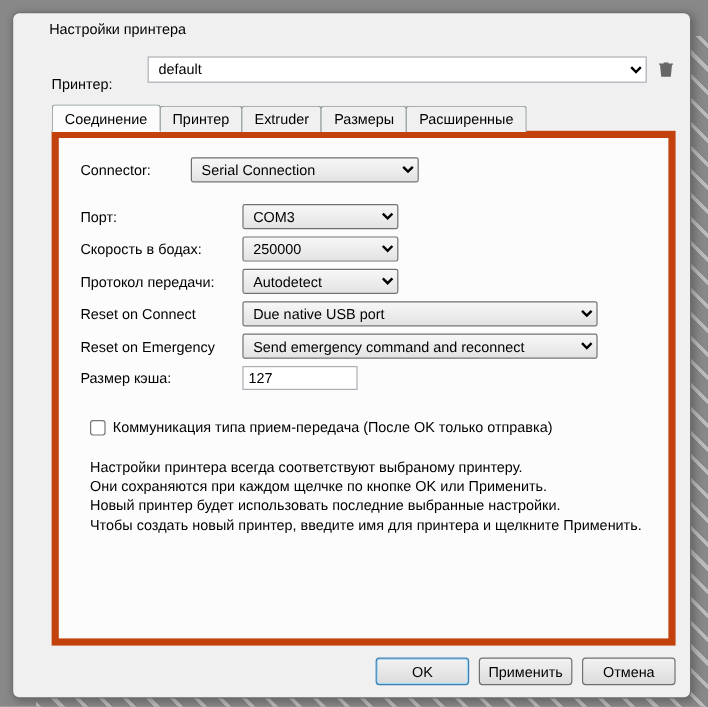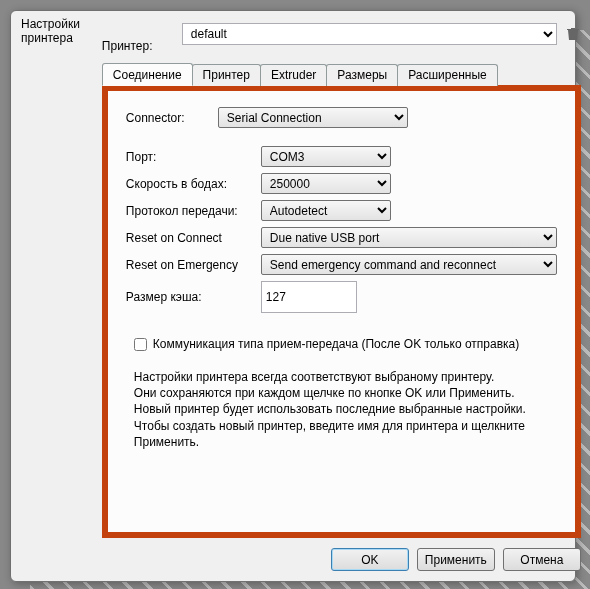--- a/index.html
+++ b/index.html
@@ -20,21 +20,22 @@
   .dialog {
     position: absolute;
     top: 10px; left: 10px;
     width: 566px;
     height: 572px;
     background: #f0f0f0;
     border: 1px solid #707070;
     border-radius: 6px;
     box-shadow: 2px 2px 8px rgba(0,0,0,0.3);
     display: flex;
-    flex-direction: row;
+    flex-direction: column;
+    padding-left: 20px;
   }
   .titlebar {
     padding: 6px 10px 4px 10px;
     font-size: 12px;
     color: #000;
   }
   .content {
     flex: 1;
     padding: 4px 12px 10px 12px;
     display: flex;
@@ -109,21 +110,21 @@
     background: linear-gradient(#f7f7f7, #e3e3e3);
     border: 1px solid #707070;
     border-radius: 2px;
     padding: 0 4px;
     font-family: inherit;
     font-size: 12px;
   }
   .sel-wide { width: 296px; }
   .sel-med { width: 130px; }
   .txt {
-    height: 32px;
+    height: 20px;
     border: 1px solid #abadb3;
     background: #fff;
     padding: 1px 4px;
     font-family: inherit;
     font-size: 12px;
     width: 96px;
   }
   .checkbox-row {
     display: flex;
     align-items: center;

